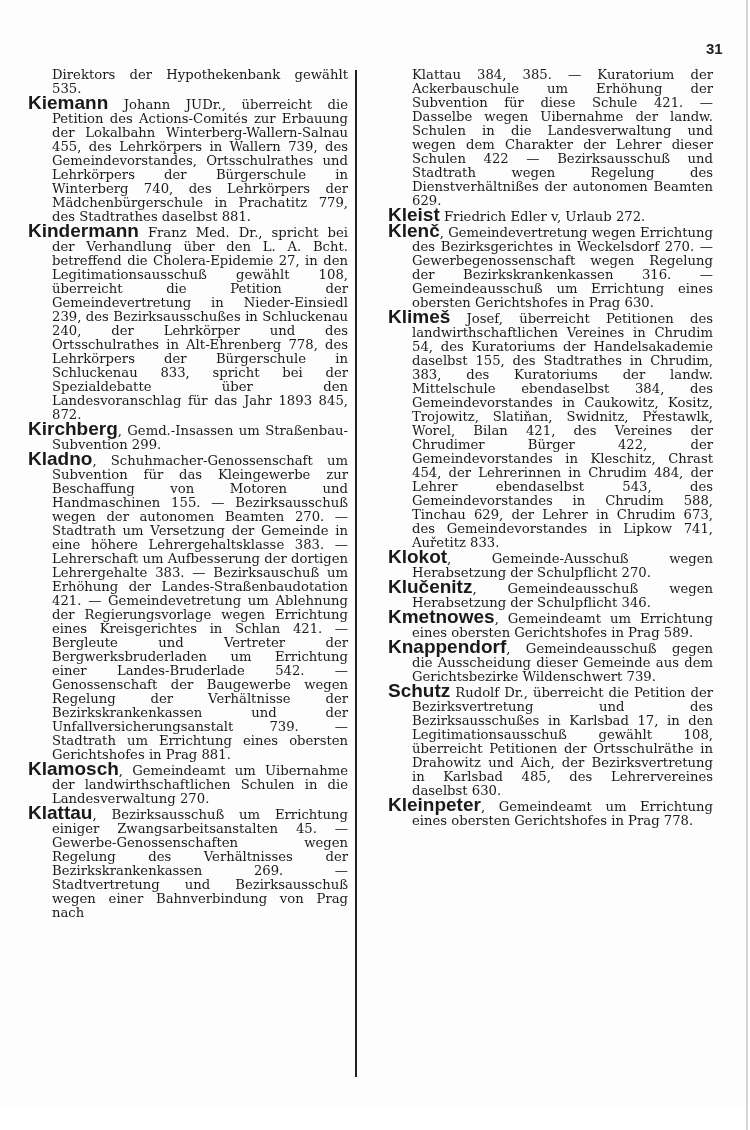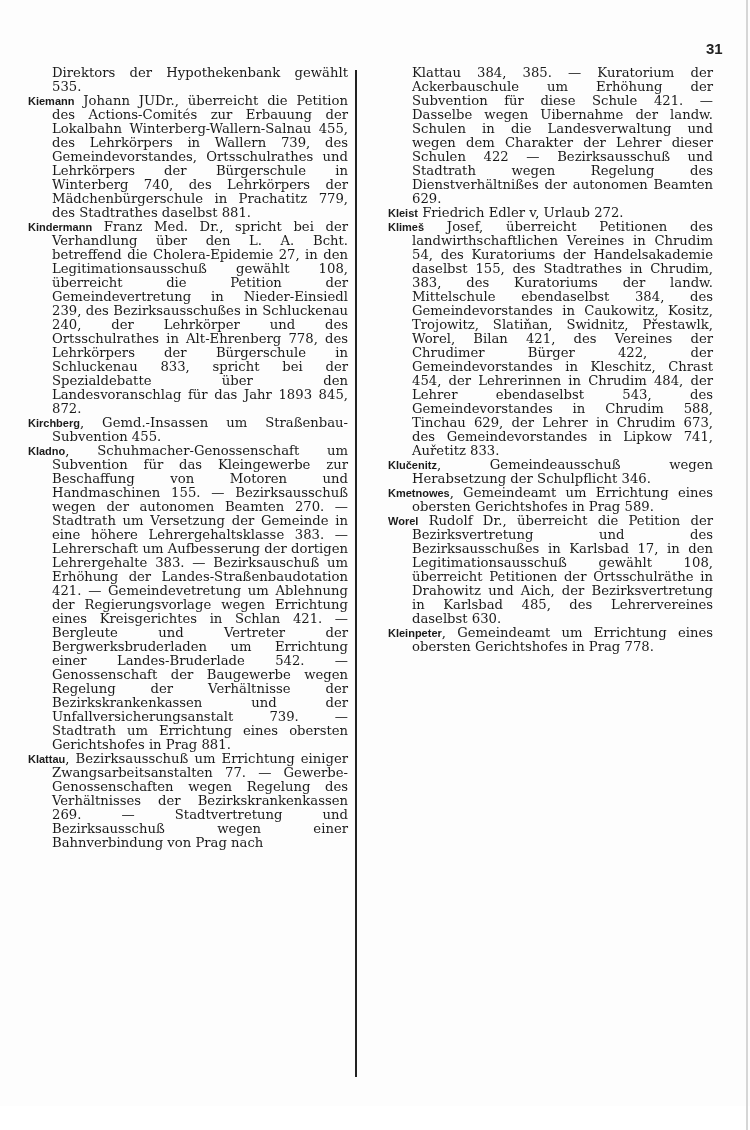--- a/index.html
+++ b/index.html
@@ -8,43 +8,47 @@
   .page { position: absolute; left: 0; top: 0; width: 750px; height: 1106px; background: #fdfdfd; }
   .right-edge { position: absolute; left: 746px; top: 0; width: 2px; height: 1130px; background: #d6d6d6; }
   .page-number { position: absolute; left: 706px; top: 40px; font-family: "Liberation Sans", sans-serif;
                  font-weight: bold; font-size: 15px; color: #222; }
   .col { position: absolute; top: 66px; width: 320px; font-size: 13.2px; line-height: 14px; }
   .col-left { left: 28px; }
   .col-right { left: 372px; width: 325px; margin-left: 16px; }
   .rule { position: absolute; left: 355px; top: 70px; width: 2px; height: 1007px; background: #222; }
   .entry { margin: 0; padding-left: 24px; text-indent: -24px; text-align: justify; }
   .entry.cont { padding-left: 24px; text-indent: 0; }
-  .head { font-family: "Liberation Sans", sans-serif; font-weight: bold; font-size: 11px; letter-spacing: 0; }
+  .head { font-family: "Liberation Sans", sans-serif; font-weight: bold; font-size: 19px; letter-spacing: 0; }
   .body-text { font-family: "DejaVu Serif", serif; }
 </style>
 </head>
 <body>
 
 <div class="page">
   <div class="right-edge"></div>
   <div class="page-number">31</div>
 
   <div class="col col-left">
     <p class="entry cont"><span class="head"></span><span class="body-text">Direktors der Hypothekenbank gewählt 535.</span></p>
     <p class="entry"><span class="head">Kiemann</span><span class="body-text"> Johann JUDr., überreicht die Petition des Actions-Comités zur Erbauung der Lokalbahn Winterberg-Wallern-Salnau 455, des Lehrkörpers in Wallern 739, des Gemeindevorstandes, Ortsschulrathes und Lehrkörpers der Bürgerschule in Winterberg 740, des Lehrkörpers der Mädchenbürgerschule in Prachatitz 779, des Stadtrathes daselbst 881.</span></p>
     <p class="entry"><span class="head">Kindermann</span><span class="body-text"> Franz Med. Dr., spricht bei der Verhandlung über den L. A. Bcht. betreffend die Cholera-Epidemie 27, in den Legitimationsausschuß gewählt 108, überreicht die Petition der Gemeindevertretung in Nieder-Einsiedl 239, des Bezirksausschußes in Schluckenau 240, der Lehrkörper und des Ortsschulrathes in Alt-Ehrenberg 778, des Lehrkörpers der Bürgerschule in Schluckenau 833, spricht bei der Spezialdebatte über den Landesvoranschlag für das Jahr 1893 845, 872.</span></p>
-    <p class="entry"><span class="head">Kirchberg</span><span class="body-text">, Gemd.-Insassen um Straßenbau-Subvention 455.</span></p>
+    <p class="entry"><span class="head">Kirchberg</span><span class="body-text">, Gemd.-Insassen um Straßenbau-Subvention 299.</span></p>
     <p class="entry"><span class="head">Kladno</span><span class="body-text">, Schuhmacher-Genossenschaft um Subvention für das Kleingewerbe zur Beschaffung von Motoren und Handmaschinen 155. — Bezirksausschuß wegen der autonomen Beamten 270. — Stadtrath um Versetzung der Gemeinde in eine höhere Lehrergehaltsklasse 383. — Lehrerschaft um Aufbesserung der dortigen Lehrergehalte 383. — Bezirksauschuß um Erhöhung der Landes-Straßenbaudotation 421. — Gemeindevetretung um Ablehnung der Regierungsvorlage wegen Errichtung eines Kreisgerichtes in Schlan 421. — Bergleute und Vertreter der Bergwerksbruderladen um Errichtung einer Landes-Bruderlade 542. — Genossenschaft der Baugewerbe wegen Regelung der Verhältnisse der Bezirkskrankenkassen und der Unfallversicherungsanstalt 739. — Stadtrath um Errichtung eines obersten Gerichtshofes in Prag 881.</span></p>
-    <p class="entry"><span class="head">Klattau</span><span class="body-text">, Bezirksausschuß um Errichtung einiger Zwangsarbeitsanstalten 77. — Gewerbe-Genossenschaften wegen Regelung des Verhältnisses der Bezirkskrankenkassen 269. — Stadtvertretung und Bezirksausschuß wegen einer Bahnverbindung von Prag nach</span></p>
+    <p class="entry"><span class="head">Klamosch</span><span class="body-text">, Gemeindeamt um Uibernahme der landwirthschaftlichen Schulen in die Landesverwaltung 270.</span></p>
+    <p class="entry"><span class="head">Klattau</span><span class="body-text">, Bezirksausschuß um Errichtung einiger Zwangsarbeitsanstalten 45. — Gewerbe-Genossenschaften wegen Regelung des Verhältnisses der Bezirkskrankenkassen 269. — Stadtvertretung und Bezirksausschuß wegen einer Bahnverbindung von Prag nach</span></p>
   </div>
 
   <div class="rule"></div>
 
   <div class="col col-right">
     <p class="entry cont"><span class="head"></span><span class="body-text">Klattau 384, 385. — Kuratorium der Ackerbauschule um Erhöhung der Subvention für diese Schule 421. — Dasselbe wegen Uibernahme der landw. Schulen in die Landesverwaltung und wegen dem Charakter der Lehrer dieser Schulen 422 — Bezirksausschuß und Stadtrath wegen Regelung des Dienstverhältnißes der autonomen Beamten 629.</span></p>
     <p class="entry"><span class="head">Kleist</span><span class="body-text"> Friedrich Edler v, Urlaub 272.</span></p>
+    <p class="entry"><span class="head">Klenč</span><span class="body-text">, Gemeindevertretung wegen Errichtung des Bezirksgerichtes in Weckelsdorf 270. — Gewerbegenossenschaft wegen Regelung der Bezirkskrankenkassen 316. — Gemeindeausschuß um Errichtung eines obersten Gerichtshofes in Prag 630.</span></p>
     <p class="entry"><span class="head">Klimeš</span><span class="body-text"> Josef, überreicht Petitionen des landwirthschaftlichen Vereines in Chrudim 54, des Kuratoriums der Handelsakademie daselbst 155, des Stadtrathes in Chrudim, 383, des Kuratoriums der landw. Mittelschule ebendaselbst 384, des Gemeindevorstandes in Caukowitz, Kositz, Trojowitz, Slatiňan, Swidnitz, Přestawlk, Worel, Bilan 421, des Vereines der Chrudimer Bürger 422, der Gemeindevorstandes in Kleschitz, Chrast 454, der Lehrerinnen in Chrudim 484, der Lehrer ebendaselbst 543, des Gemeindevorstandes in Chrudim 588, Tinchau 629, der Lehrer in Chrudim 673, des Gemeindevorstandes in Lipkow 741, Auřetitz 833.</span></p>
+    <p class="entry"><span class="head">Klokot</span><span class="body-text">, Gemeinde-Ausschuß wegen Herabsetzung der Schulpflicht 270.</span></p>
     <p class="entry"><span class="head">Klučenitz</span><span class="body-text">, Gemeindeausschuß wegen Herabsetzung der Schulpflicht 346.</span></p>
     <p class="entry"><span class="head">Kmetnowes</span><span class="body-text">, Gemeindeamt um Errichtung eines obersten Gerichtshofes in Prag 589.</span></p>
-    <p class="entry"><span class="head">Worel</span><span class="body-text"> Rudolf Dr., überreicht die Petition der Bezirksvertretung und des Bezirksausschußes in Karlsbad 17, in den Legitimationsausschuß gewählt 108, überreicht Petitionen der Ortsschulräthe in Drahowitz und Aich, der Bezirksvertretung in Karlsbad 485, des Lehrervereines daselbst 630.</span></p>
+    <p class="entry"><span class="head">Knappendorf</span><span class="body-text">, Gemeindeausschuß gegen die Ausscheidung dieser Gemeinde aus dem Gerichtsbezirke Wildenschwert 739.</span></p>
+    <p class="entry"><span class="head">Schutz</span><span class="body-text"> Rudolf Dr., überreicht die Petition der Bezirksvertretung und des Bezirksausschußes in Karlsbad 17, in den Legitimationsausschuß gewählt 108, überreicht Petitionen der Ortsschulräthe in Drahowitz und Aich, der Bezirksvertretung in Karlsbad 485, des Lehrervereines daselbst 630.</span></p>
     <p class="entry"><span class="head">Kleinpeter</span><span class="body-text">, Gemeindeamt um Errichtung eines obersten Gerichtshofes in Prag 778.</span></p>
   </div>
 </div>
 
 </body></html>

